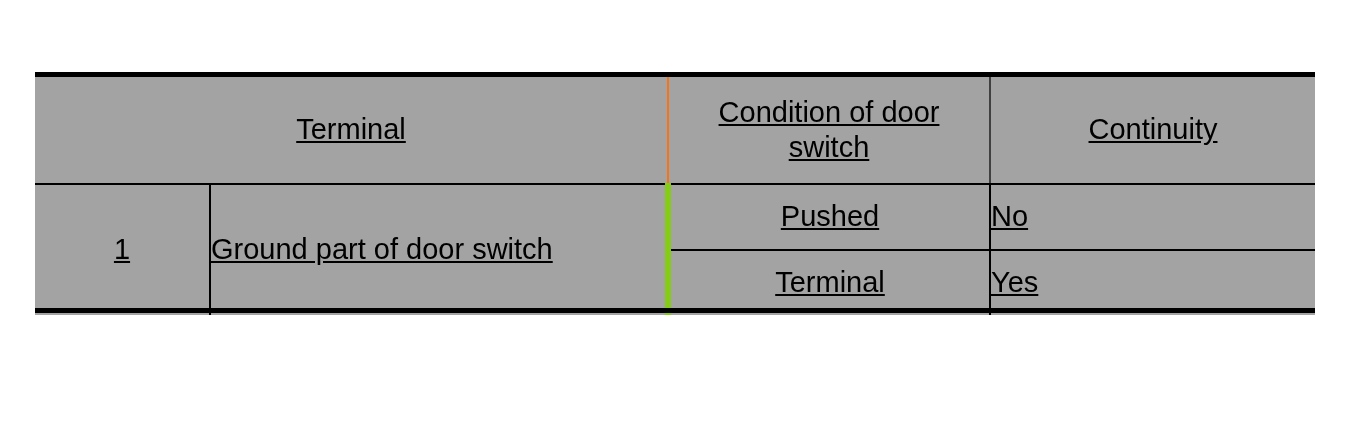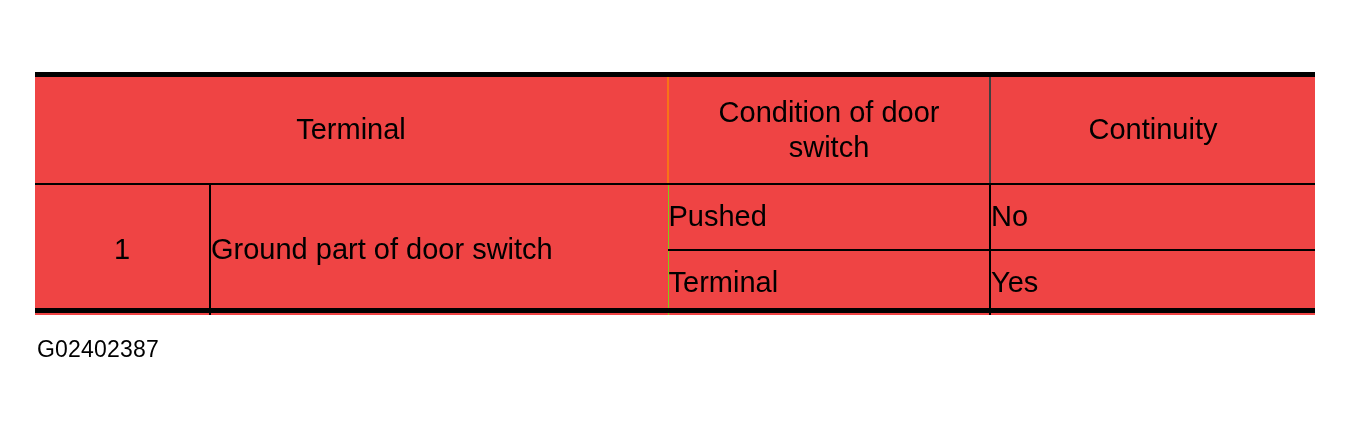--- a/index.html
+++ b/index.html
@@ -27,21 +27,22 @@
     position: absolute;
     left: 35px;
     top: 77px;
     width: 1280px;
   }
 
   table.spec-table {
     width: 1280px;
     border-collapse: collapse;
     table-layout: fixed;
-    background: #ef4444;
+    background: #a3a3a3;
+    text-decoration: underline;
   }
 
   table.spec-table td {
     padding: 0;
     vertical-align: middle;
     font-size: 29px;
     line-height: 1.22;
     color: #000000;
     font-weight: 400;
   }
@@ -94,22 +95,22 @@
     text-align: center;
     vertical-align: middle;
   }
   .body-name {
     text-align: left;
     border-left: 2px solid #000000;
     padding: 0 10px;
   }
   .body-cond {
     height: 64px;
-    text-align: left;
-    border-left: 1px solid #84cc16;
+    text-align: center;
+    border-left: 6px solid #84cc16;
     padding-left: 18px;
   }
   .body-cont {
     height: 64px;
     text-align: left;
     border-left: 2px solid #000000;
   }
   .row-divider .body-cond,
   .row-divider .body-cont {
     border-top: 2px solid #000000;
@@ -165,15 +166,14 @@
         <tr class="row-divider">
           <td class="body-cond">Terminal</td>
           <td class="body-cont">Yes</td>
         </tr>
       </tbody>
     </table>
   </div>
 
   <div class="rule-bottom"></div>
 
-  <div class="caption">G02402387</div>
 
 </div>
 
 </body></html>

